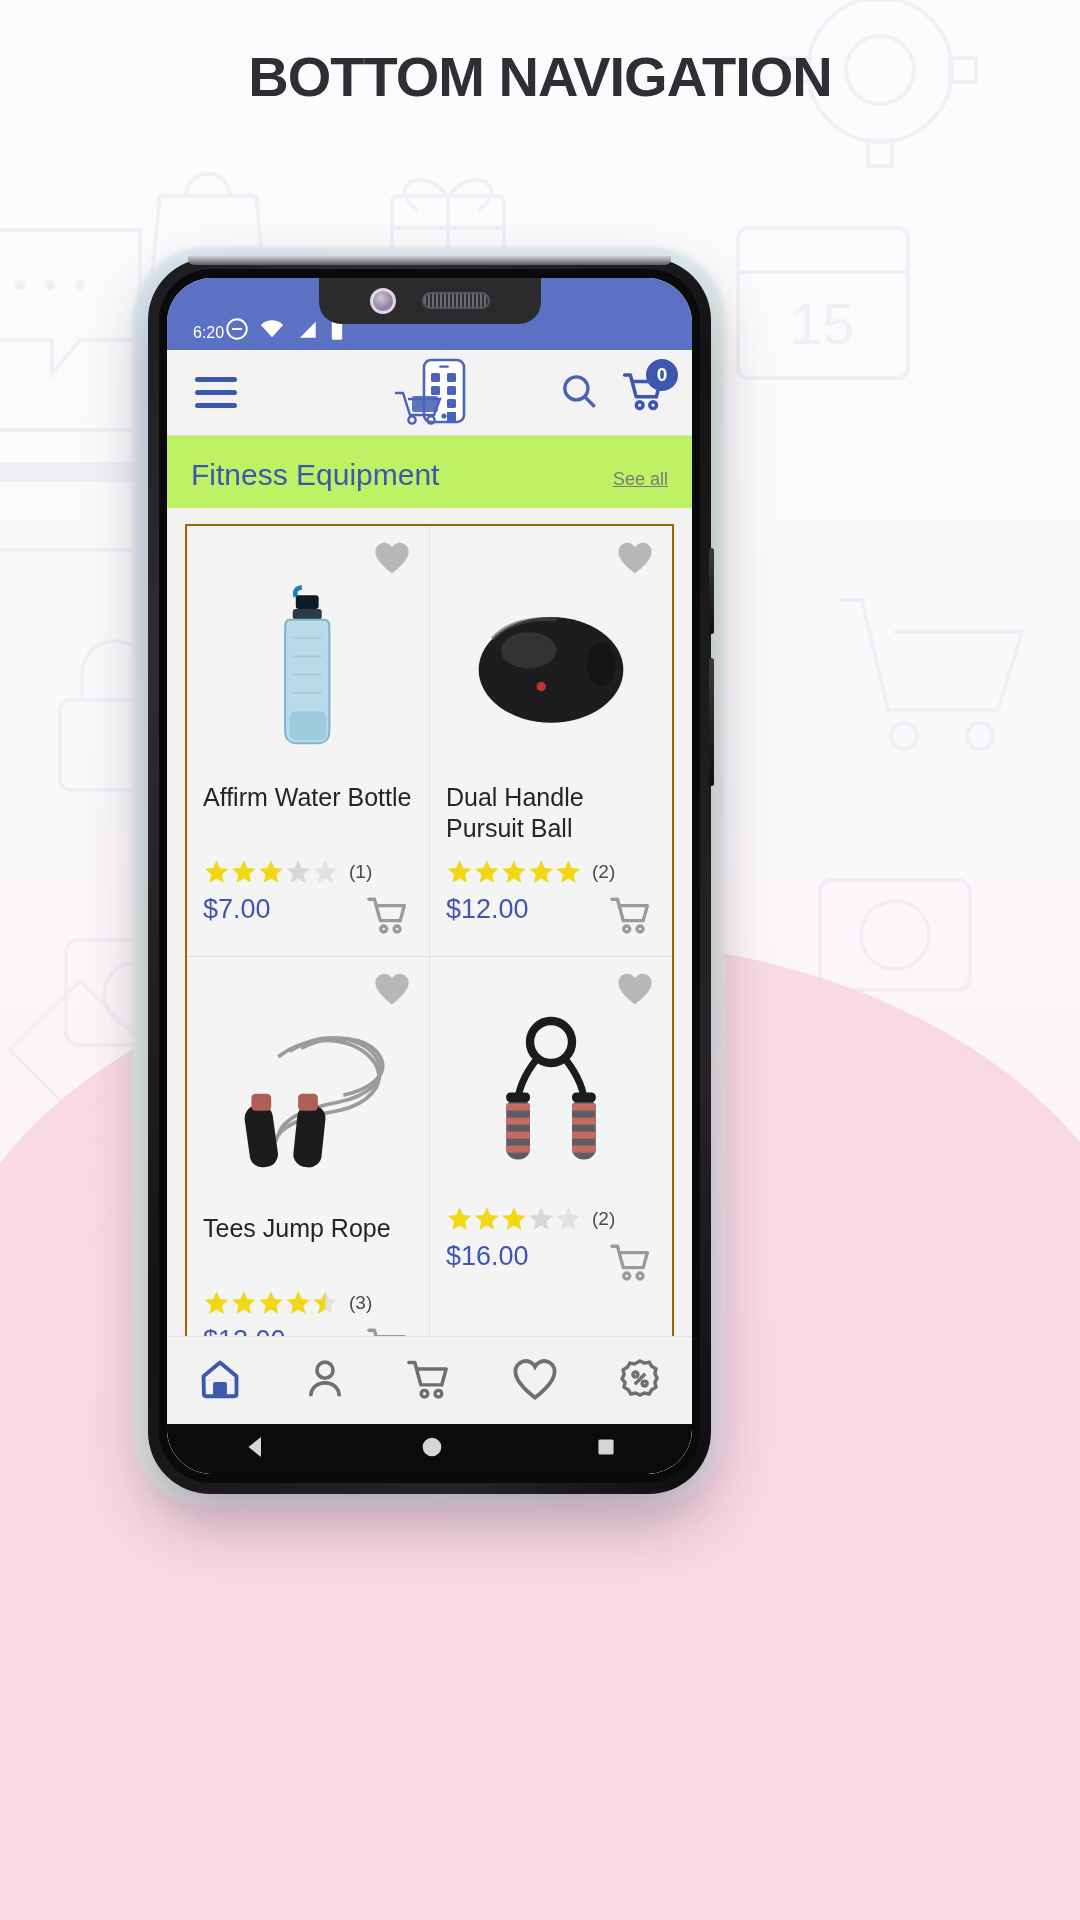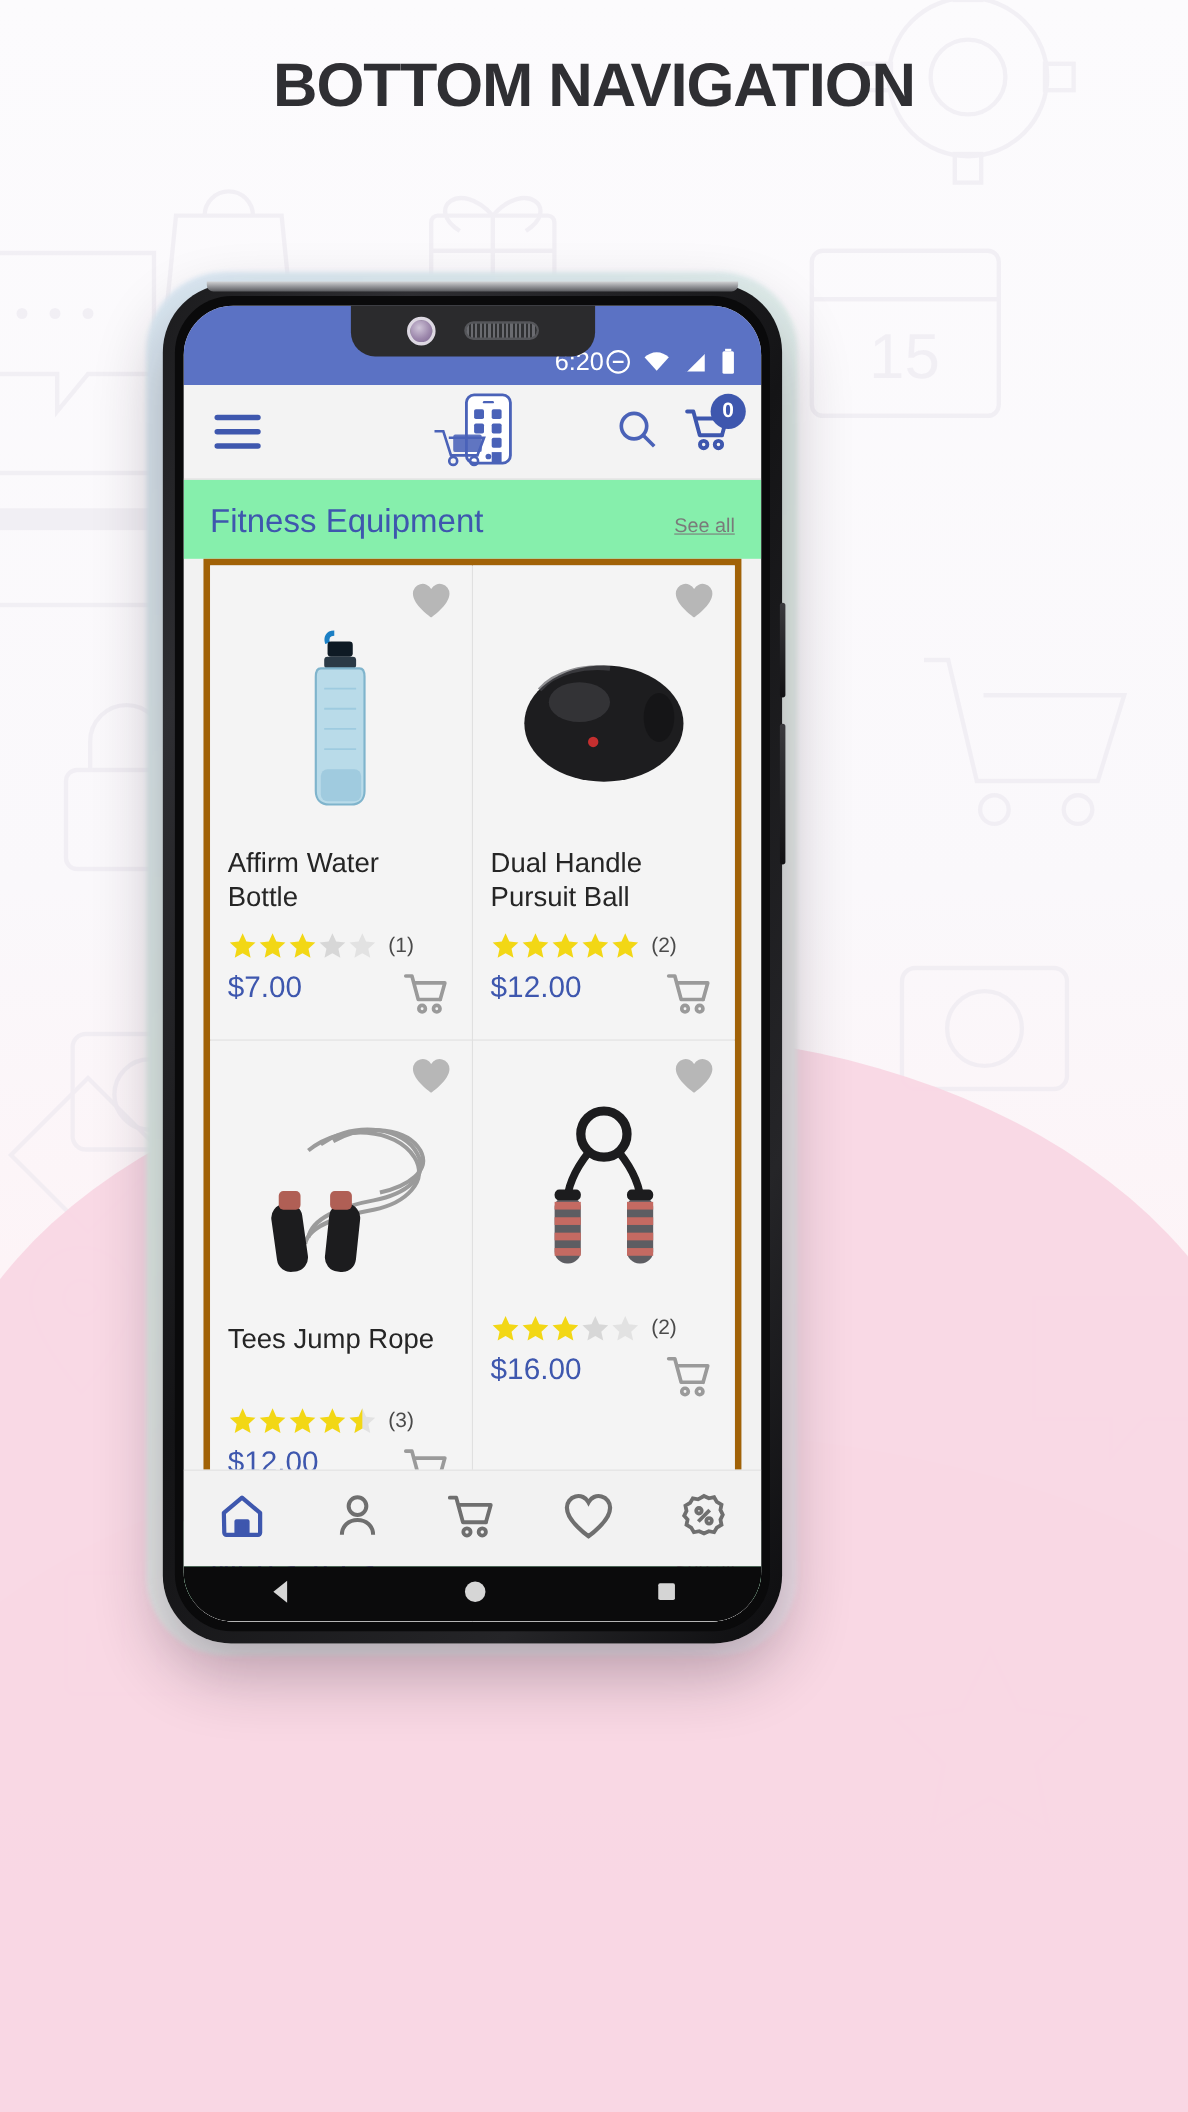--- a/index.html
+++ b/index.html
@@ -86,23 +86,23 @@
     position: absolute; right: -3px; width: 5px; border-radius: 3px;
     background: linear-gradient(180deg,#3a3a3e,#111113);
     z-index: 40;
   }
   .side-btn.b1 { top: 290px; height: 86px; }
   .side-btn.b2 { top: 400px; height: 128px; }
 
   
   .statusbar {
     position: relative; height: 72px; background: #5b72c4;
-    display: flex; align-items: flex-end; justify-content: flex-end;
+    display: flex; align-items: flex-end; justify-content: flex-start;
     padding: 0 22px 8px 26px;
-    color: #fff; font-size: 23px;
+    color: #fff; font-size: 16px;
     z-index: 5;
   }
   .notch {
     position: absolute; left: 50%; transform: translateX(-50%); top: -1px;
     width: 222px; height: 47px;
     background: #2b2b2d;
     border-radius: 0 0 22px 22px;
     display: flex; align-items: center; justify-content: center; gap: 26px;
     z-index: 10;
   }
@@ -142,29 +142,29 @@
     font-size: 19px; font-weight: 700;
     display: flex; align-items: center; justify-content: center;
     padding: 0 6px;
   }
 
   
   .content { background: #f2f2f2; height: 100%; }
   .section-head {
     display: flex; align-items: baseline; justify-content: space-between;
     padding: 22px 24px 16px 24px;
-    background: #86efac;
+    background: #bef264;
   }
   .section-title { font-size: 30px; color: #3e57ae; font-weight: 400; }
   .see-all { font-size: 18px; color: #7a7a7a; text-decoration: underline; }
 
   .grid {
     display: grid; grid-template-columns: 1fr 1fr;
-    margin: 0 18px;
-    border: 6px solid #a16207;
+    margin: 16px 18px;
+    border: 2px solid #a16207;
     background: #e0e0e0; gap: 1px;
   }
   .card {
     background: #f4f4f4; position: relative;
     padding: 14px 16px 16px 16px;
     min-height: 360px;
     display: flex; flex-direction: column;
   }
   .heart { position: absolute; right: 18px; top: 14px; }
   .thumb { height: 186px; display: flex; align-items: center; justify-content: center; margin-top: 34px; }

